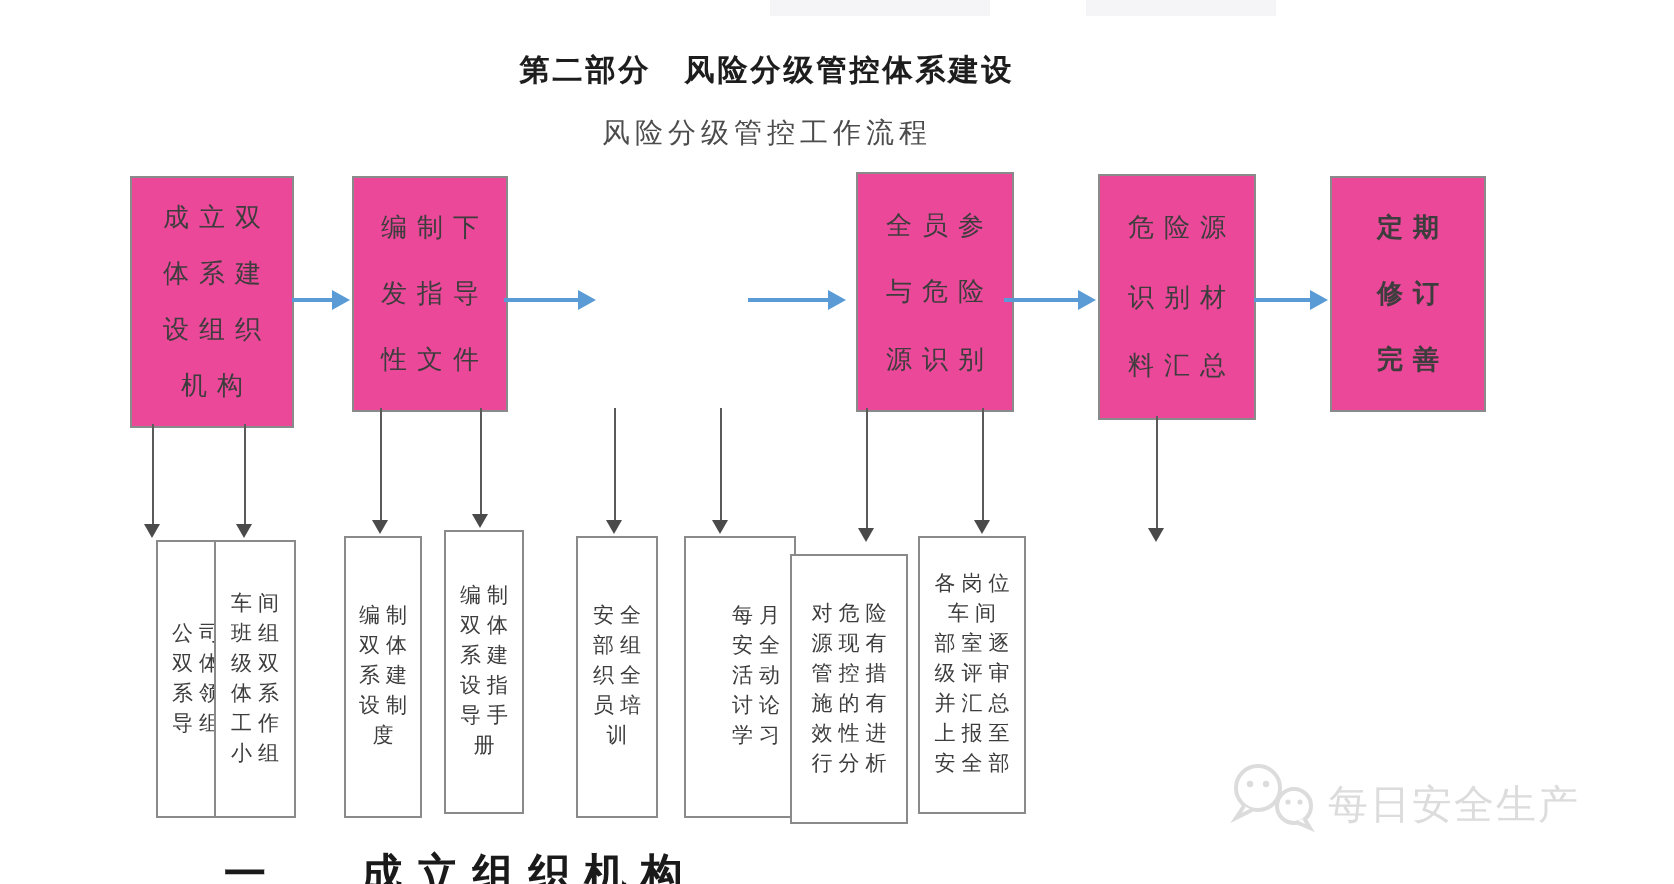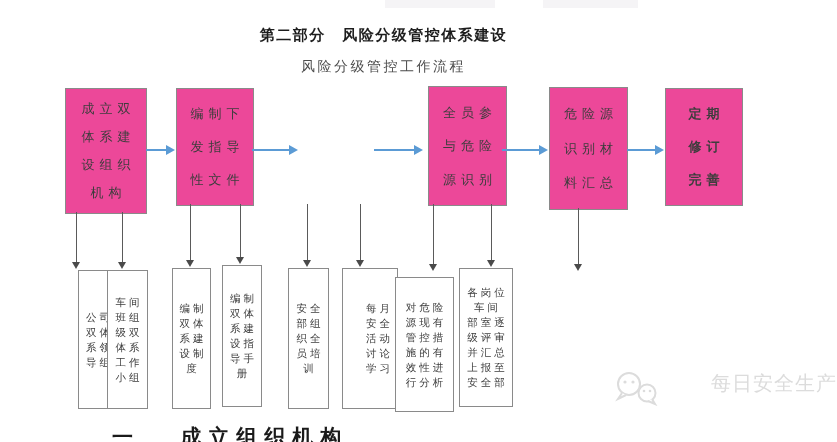--- a/index.html
+++ b/index.html
@@ -44,23 +44,22 @@
   }
   
   .vconn{position:absolute;width:10px;display:flex;flex-direction:column;align-items:center;}
   .vconn .vline{width:1px;flex:1;background:#5a5a5a;}
   .vconn .vhead{
     width:0;height:0;border-top:7px solid #4a4a4a;
     border-left:4px solid transparent;border-right:4px solid transparent;
   }
   
   .watermark{
-    position:absolute;left:612px;top:370px;display:flex;align-items:flex-start;
+    position:absolute;left:612px;top:380px;display:flex;align-items:flex-end;
     color:var(--watermark,#dcdcdc);
-    gap:47px;
   }
   .watermark .wm-text{font-size:20px;letter-spacing:1px;margin-left:4px;}
   
   .section-heading{
     position:absolute;left:112px;top:423px;
     font-size:21px;font-weight:bold;color:#1a1a1a;letter-spacing:7px;white-space:nowrap;
   }
 </style>
 </head>
 <body>

